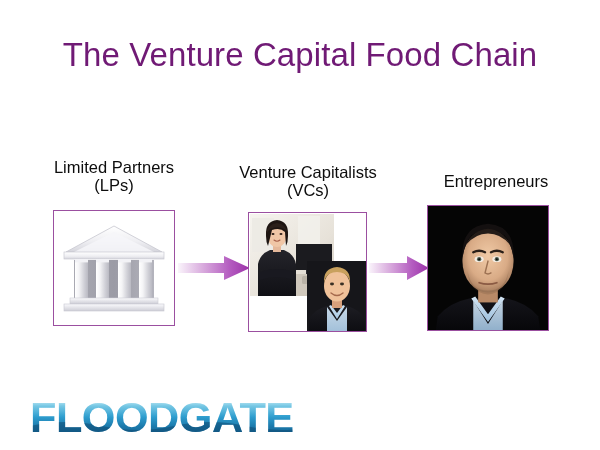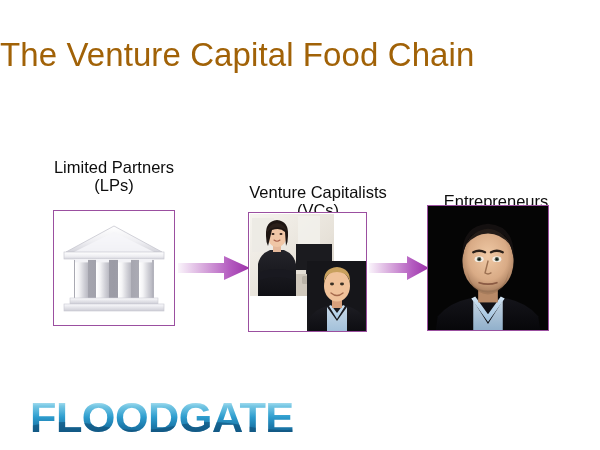--- a/index.html
+++ b/index.html
@@ -15,25 +15,25 @@
     font-family: "Liberation Sans", sans-serif;
     color: #111111;
   }
 
   
   #slide-title {
     position: absolute;
     left: 0;
     top: 36px;
     width: 600px;
-    text-align: left;
+    text-align: center;
     font-size: 33px;
     font-weight: 400;
     letter-spacing: 0.1px;
-    color: #a16207;
+    color: #701a75;
     white-space: nowrap;
   }
 
   
   #flow {
     position: absolute;
     left: 0;
     top: 0;
     width: 600px;
     height: 378px;
@@ -42,22 +42,22 @@
   .node-label {
     position: absolute;
     text-align: center;
     font-size: 16.5px;
     font-weight: 400;
     line-height: 18px;
     color: #0d0d0d;
     white-space: pre-line;
   }
   #label-lps        { left: 18px;  top: 158px; width: 192px; }
-  #label-vcs        { left: 221px; top: 163px; width: 194px; margin-top: 20px; }
-  #label-entre      { left: 400px; top: 172px; width: 192px; margin-top: 20px; }
+  #label-vcs        { left: 211px; top: 163px; width: 194px; }
+  #label-entre      { left: 400px; top: 172px; width: 192px; }
 
   .node-box {
     position: absolute;
     box-sizing: border-box;
     border: 1.6px solid #9b4fa0;
     background: #ffffff;
     overflow: hidden;
   }
   #box-lps   { left: 53px;  top: 210px; width: 122px; height: 116px; }
   #box-vcs   { left: 248px; top: 212px; width: 119px; height: 120px; }

